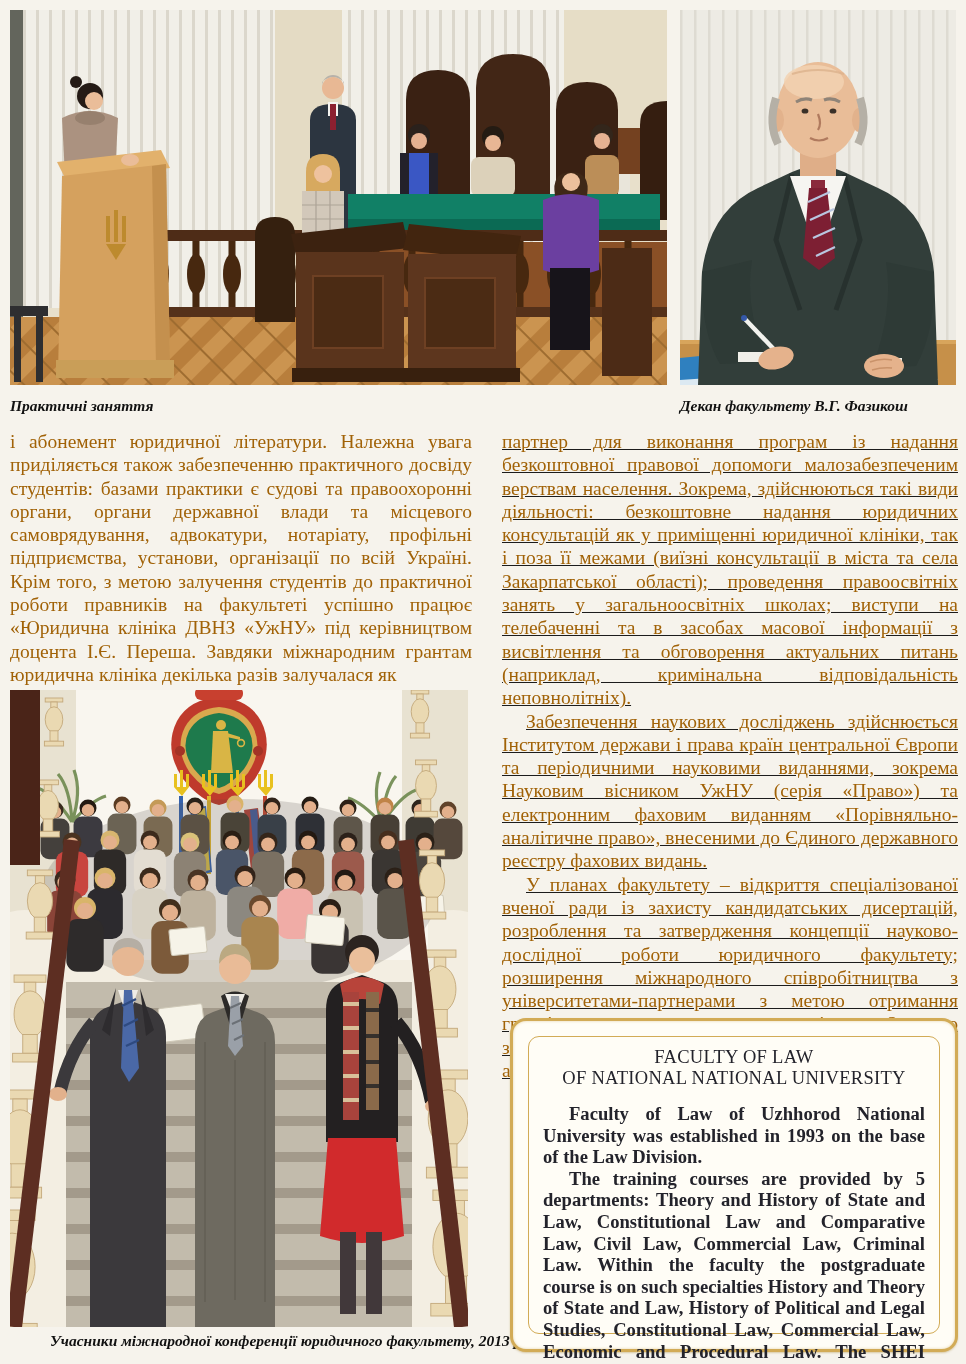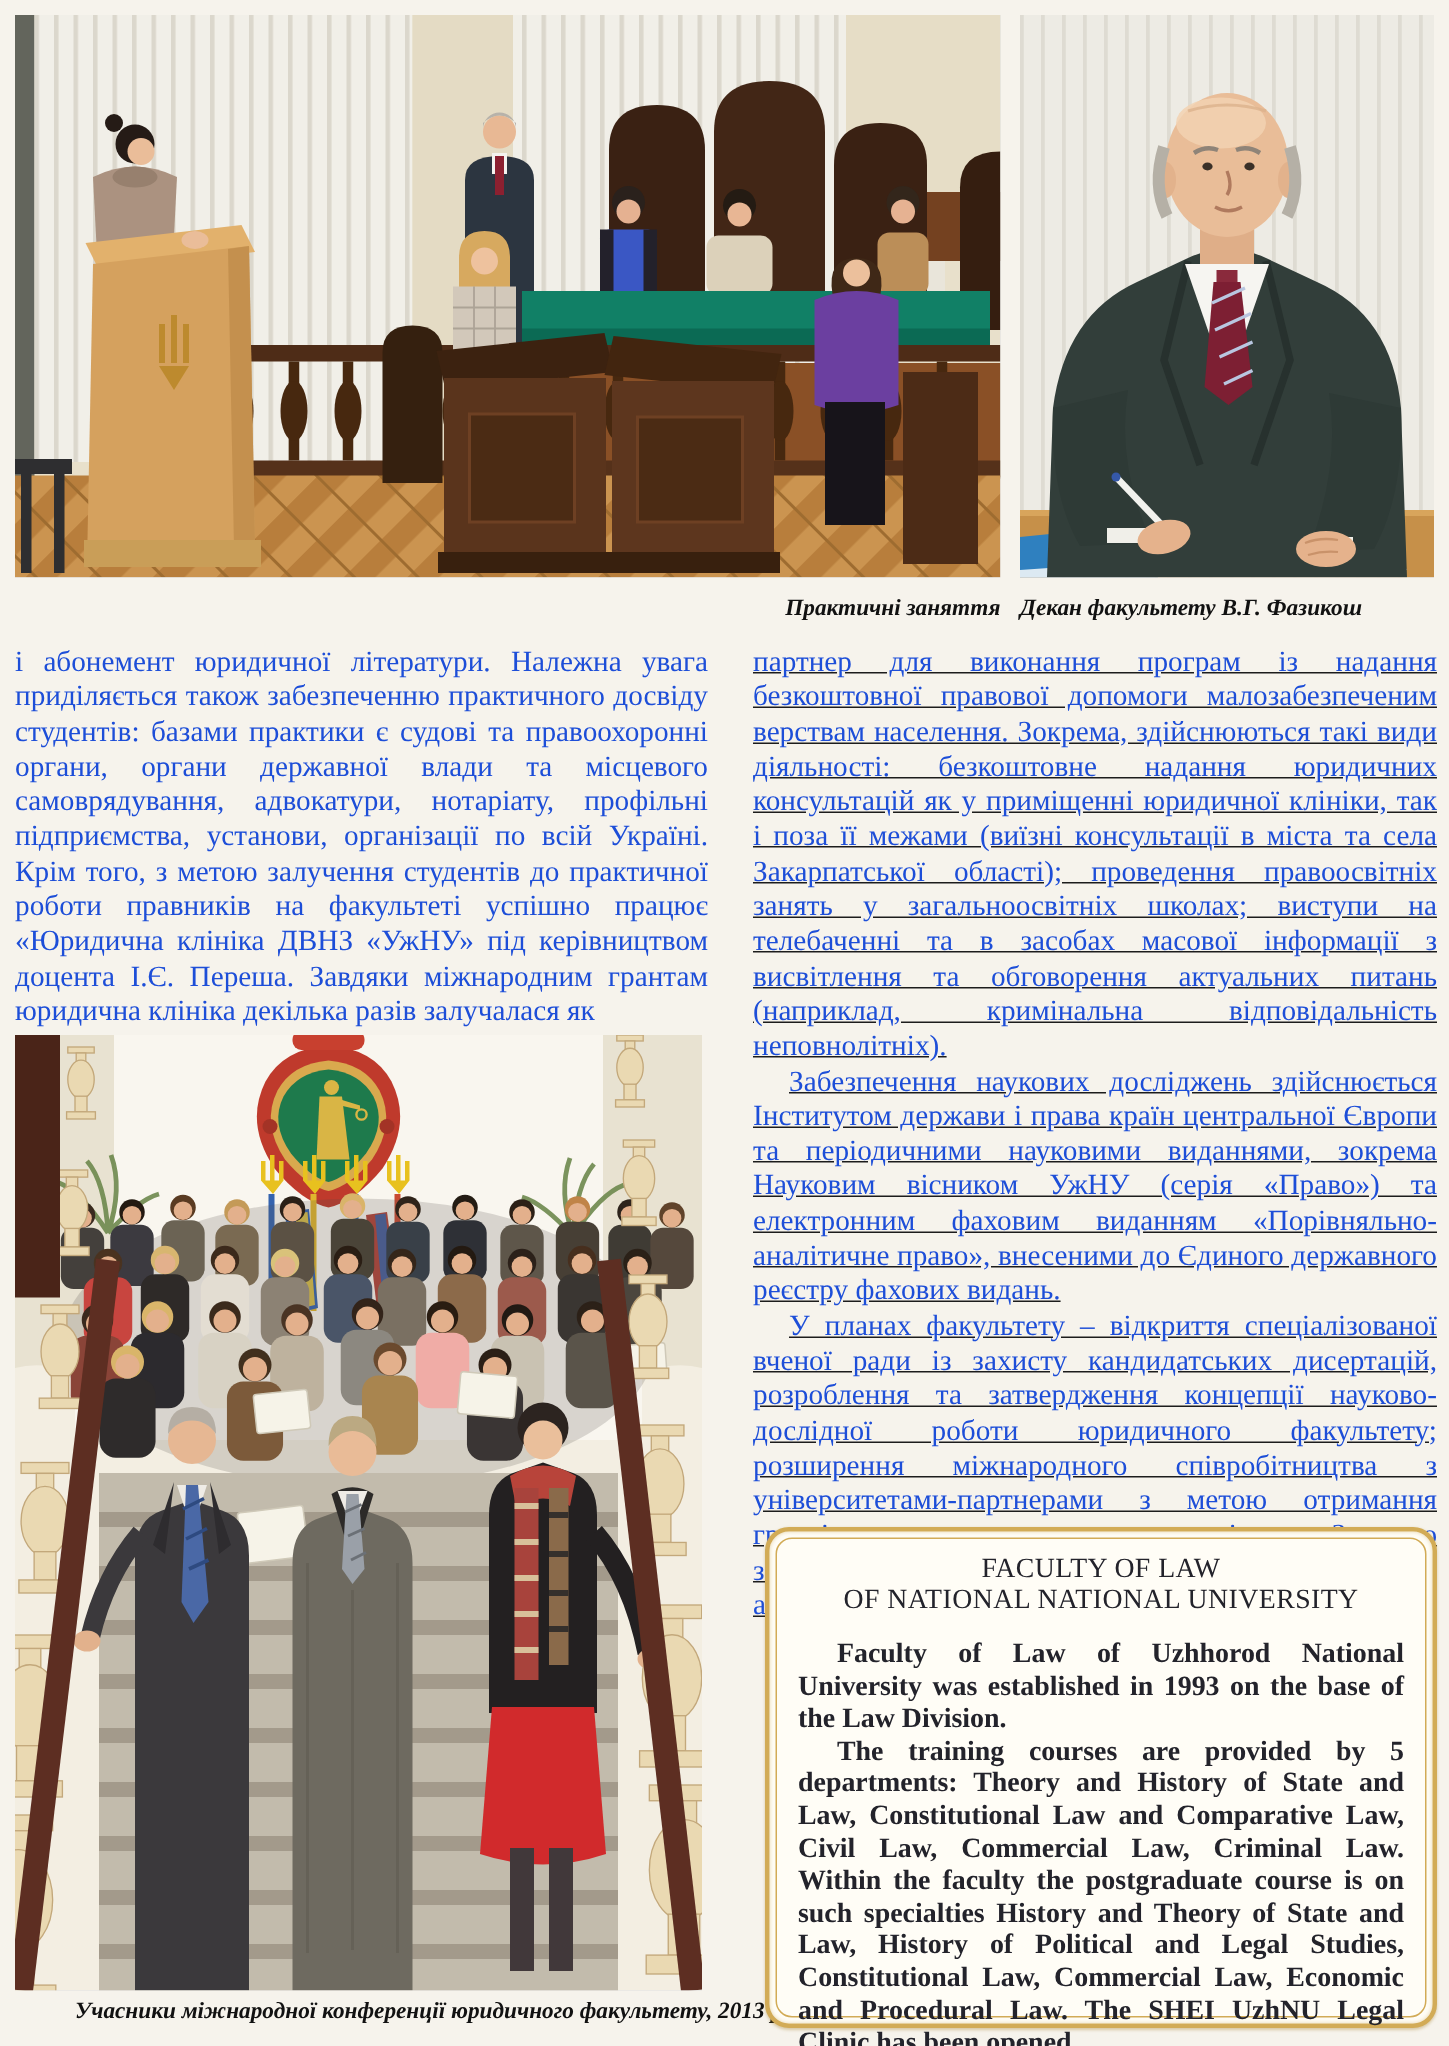--- a/index.html
+++ b/index.html
@@ -16,38 +16,38 @@
   .photo svg{display:block;}
   #photo-courtroom{left:10px;top:10px;width:657px;height:375px;}
   #photo-dean{left:680px;top:10px;width:276px;height:375px;}
   #photo-group{left:10px;top:690px;width:458px;height:637px;}
   .caption{
     position:absolute;
     font-style:italic;font-weight:bold;
     font-size:15.5px;line-height:18px;color:#111;
     white-space:nowrap;
   }
-  #cap-courtroom{top:397px;left:10px;width:657px;text-align:right;padding-right:4px;}
+  #cap-courtroom{top:397px;left:10px;width:657px;padding-right:4px;}
   #cap-dean{top:397px;left:680px;width:276px;text-align:left;padding-right:4px;}
   #cap-group{top:1332px;left:10px;width:462px;text-align:center;padding-left:40px;}
   .col{position:absolute;top:430px;}
   .col p{
     margin:0;font-size:19.5px;line-height:23.3px;
-    text-align:justify;color:#1d4ed8;
+    text-align:justify;color:#a16207;
   }
   #col-left{left:10px;width:462px;}
   #col-right{left:502px;width:456px;text-decoration:underline;}
   .indent{text-indent:24px;}
   .info-box{
     position:absolute;left:510px;top:1018px;width:448px;height:334px;
     box-sizing:border-box;
     background:#fffdf6;
     border:3px solid #d2ab56;
     border-radius:16px;
-    padding:4px;
+    padding:15px;
     box-shadow:0 1px 2px rgba(160,120,30,.35), inset 0 0 3px rgba(190,150,60,.4);
   }
   .info-box-inner{
     box-sizing:border-box;width:100%;height:100%;
     border:1.5px solid #d2ab56;border-radius:11px;
     padding:10px 14px 8px 14px;
   }
   .box-title{
     text-align:center;font-size:18.5px;line-height:21px;
     color:#23232b;letter-spacing:.3px;margin-bottom:14px;

